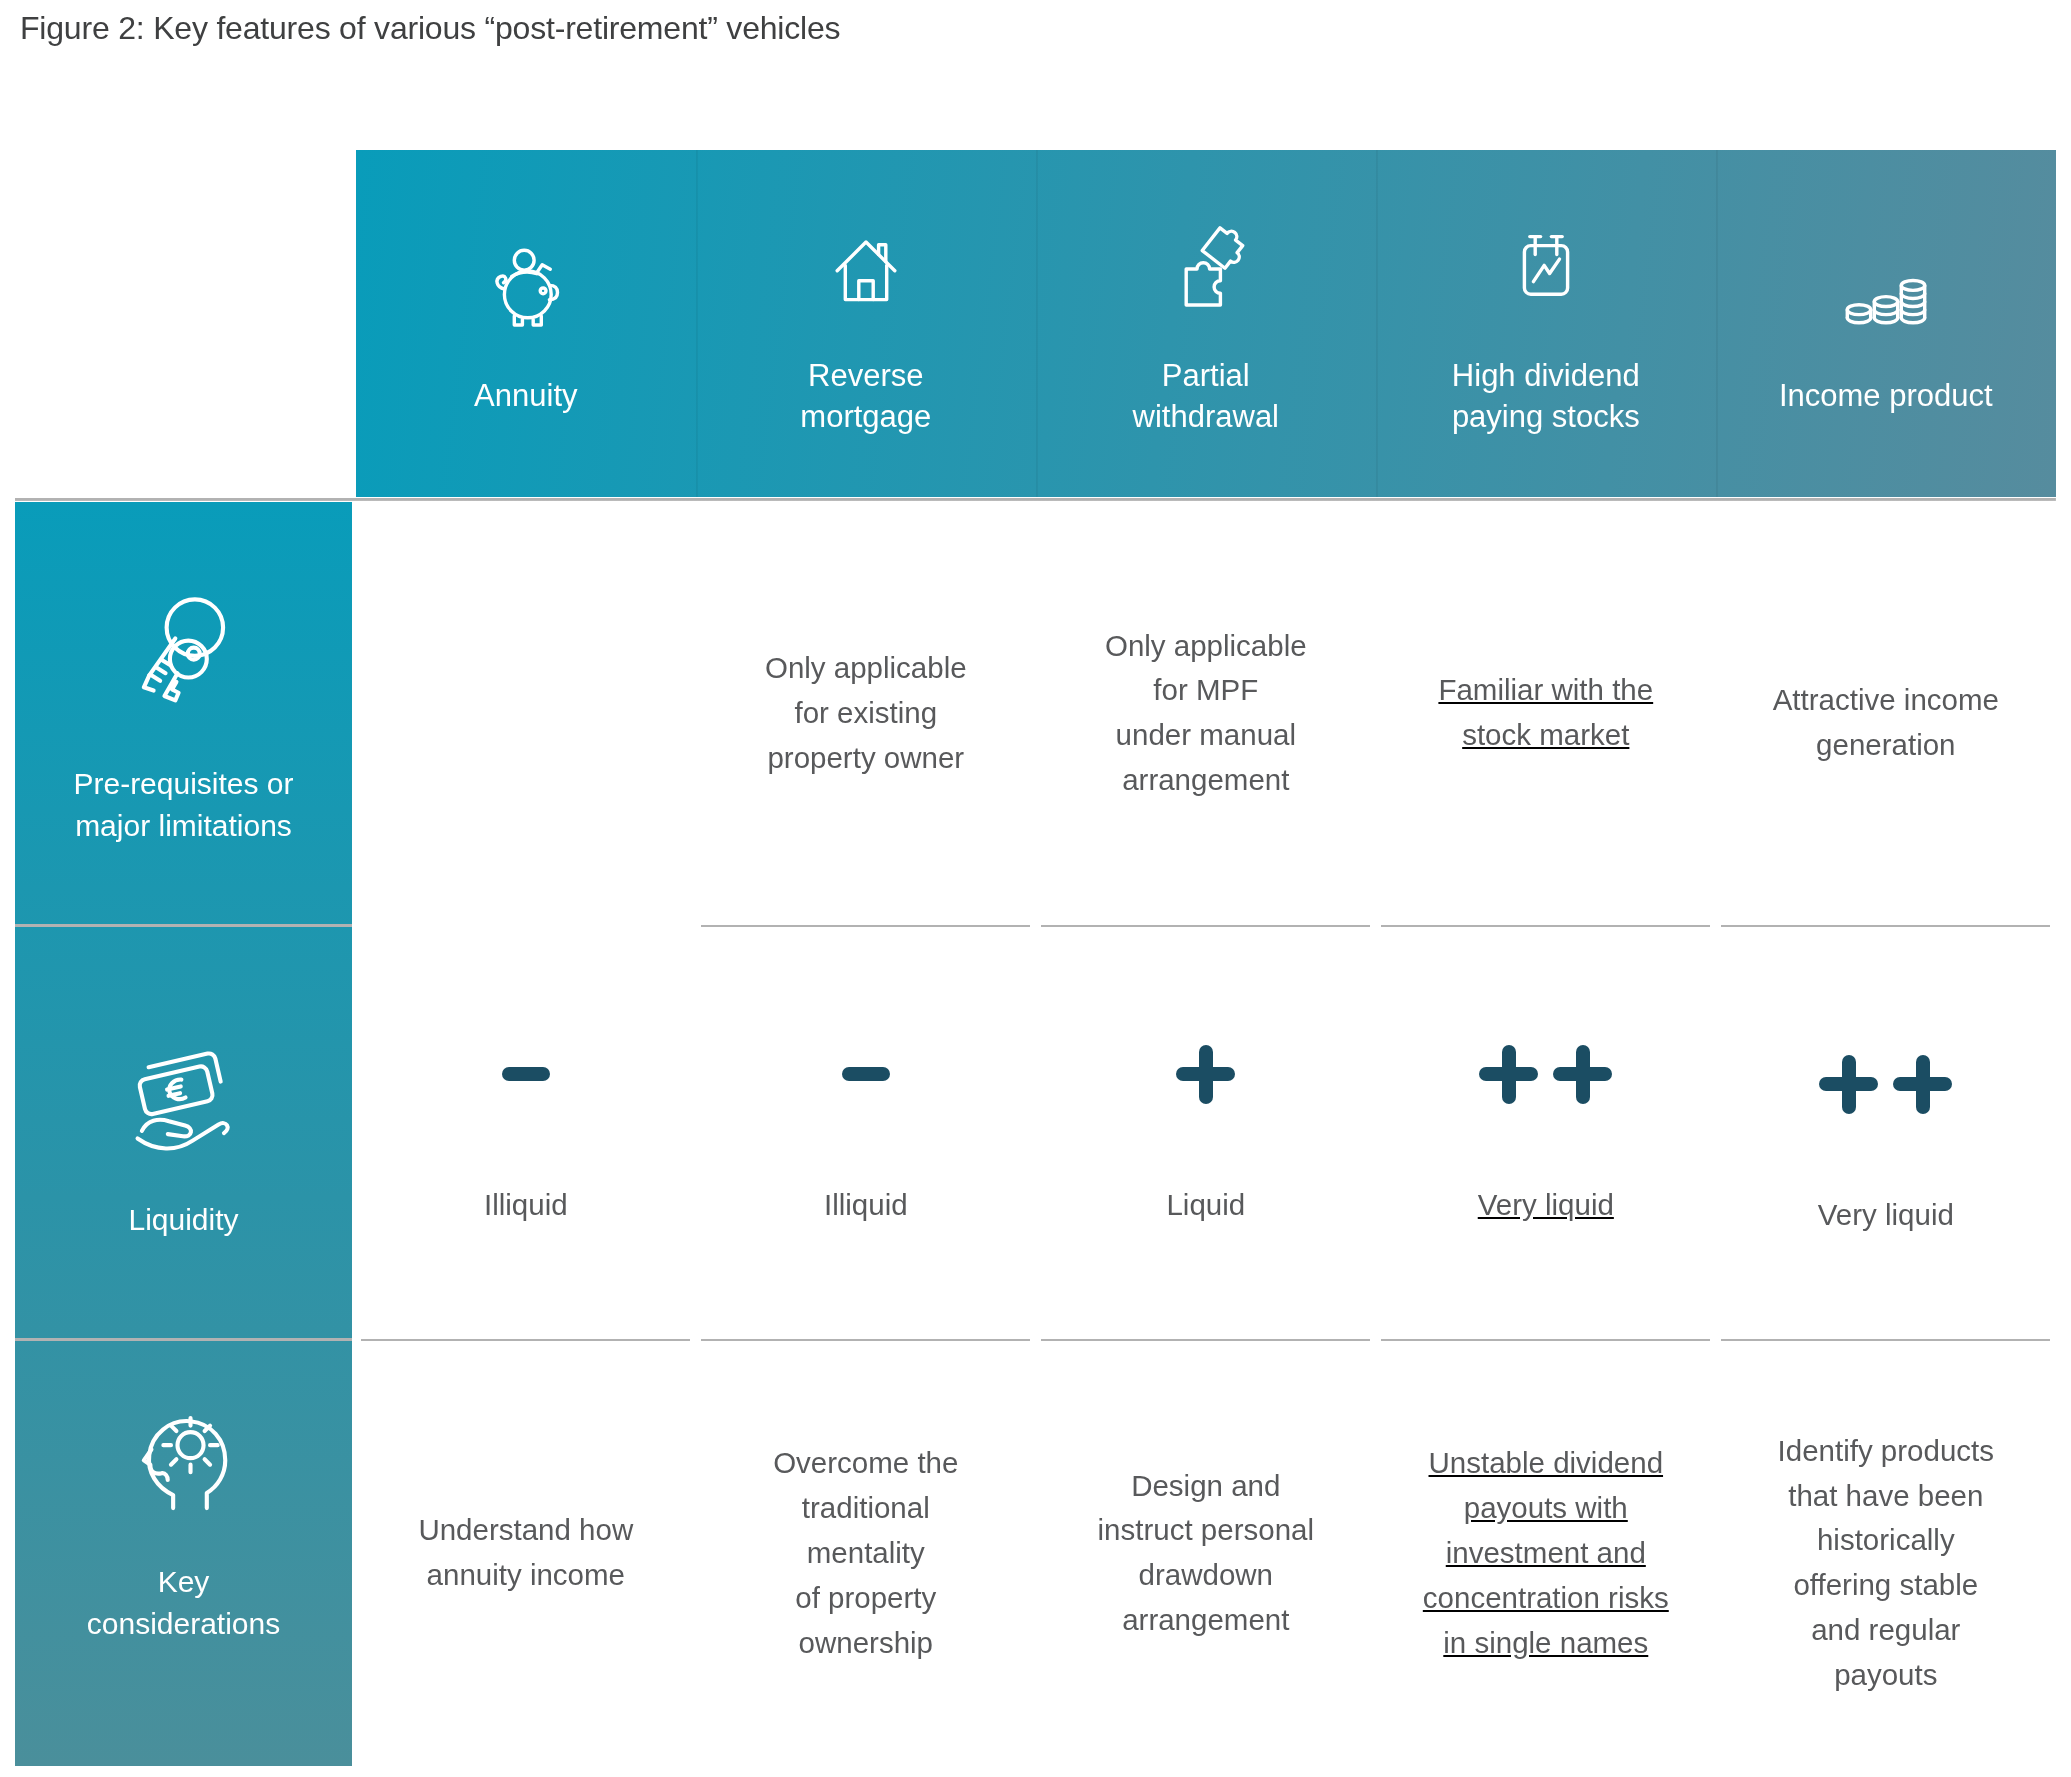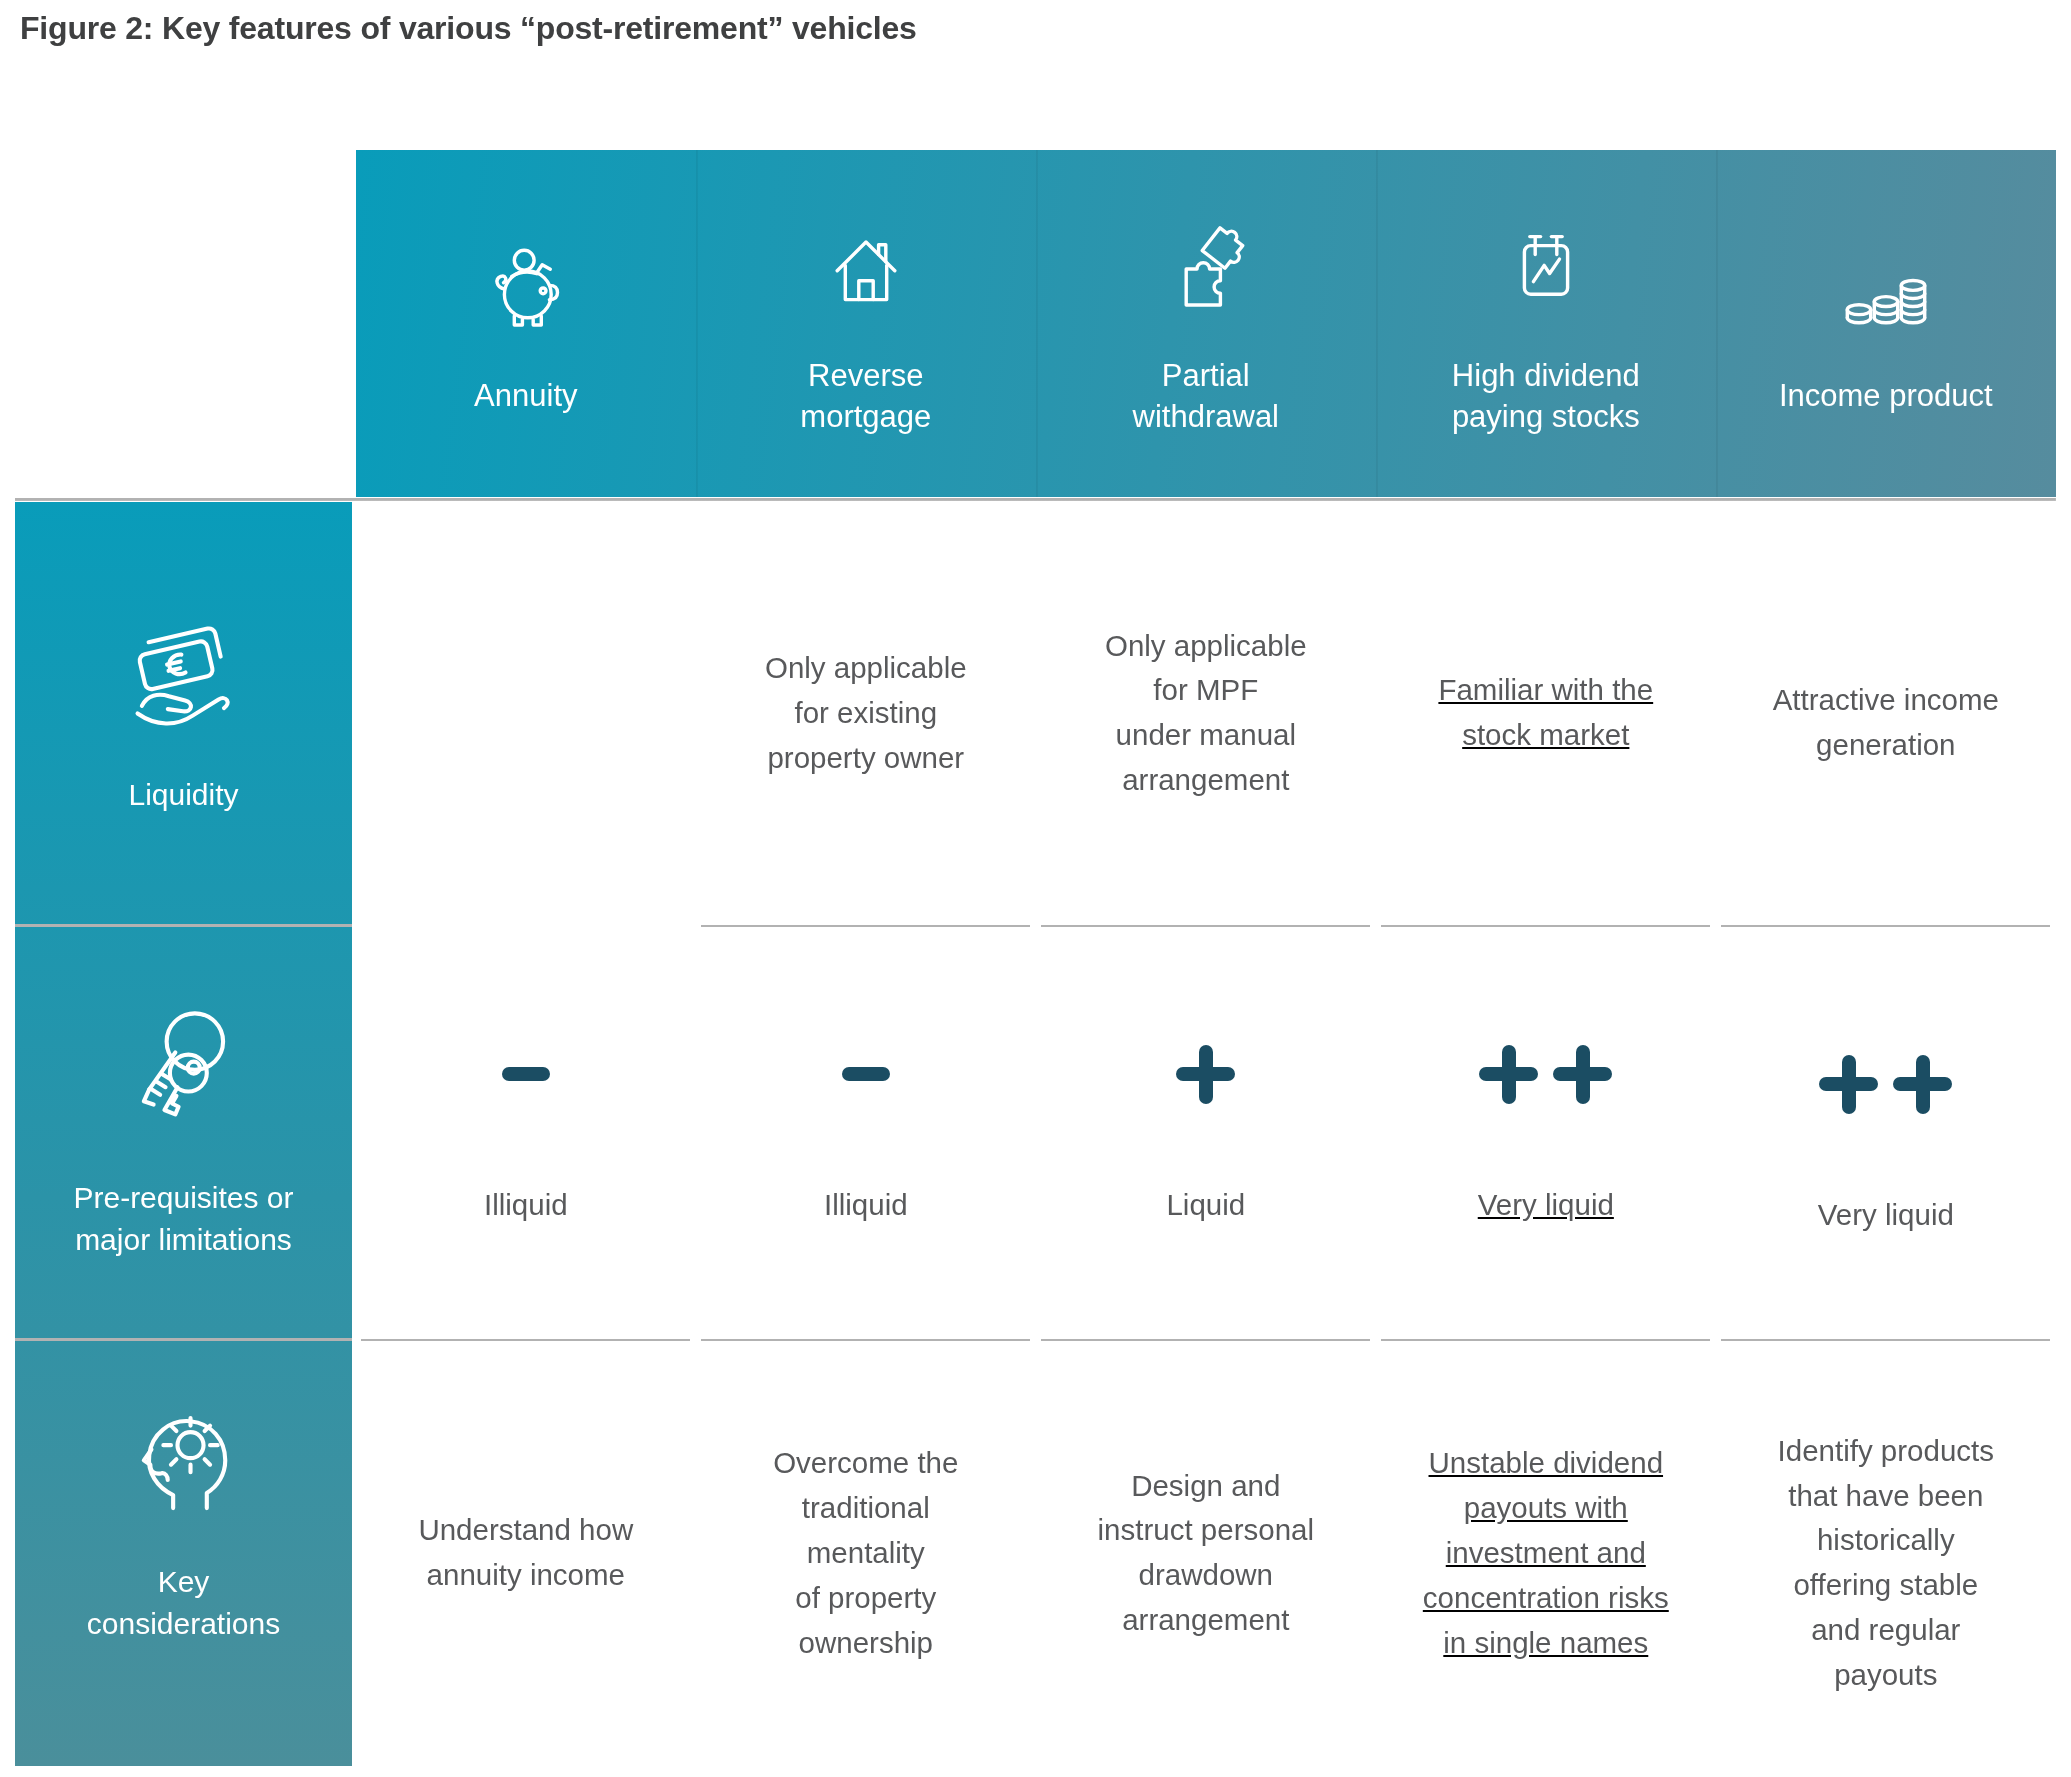--- a/index.html
+++ b/index.html
@@ -7,21 +7,21 @@
     --symbol_dark:#1B4D63; --divider:#B2B2B2; --text_body:#58595B; --text_title:#3F4041;
   }
   *{margin:0;padding:0;box-sizing:border-box;}
   html,body{background:#fff;}
   body{
     width:2072px;height:1778px;position:relative;overflow:hidden;
     font-family:"Liberation Sans", sans-serif;
   }
   .figure-title{
     position:absolute;left:20px;top:9.5px;
-    font-size:32px;font-weight:700;color:var(--text_title);letter-spacing:-0.2px;
+    font-size:32px;font-weight:400;color:var(--text_title);letter-spacing:-0.2px;
   }
   .grid{
     position:absolute;left:15px;top:150px;
     display:grid;
     grid-template-columns:337px 3.8px repeat(5,340px);
     grid-template-rows:347px 4.8px 425px 414px 425px;
   }
   
   .header-band{
     grid-column:3/8;grid-row:1;
@@ -154,48 +154,48 @@
       </svg>
       <div class="hlabel">Income product</div>
     </div>
   </div>
 
   <div class="h-divider"></div>
 
   <div class="sidebar">
     <div class="side-line l1"></div>
     <div class="side-line l2"></div>
-    <div class="side-row r2">
-      <svg class="icn" width="162" height="143" viewBox="0 0 150 132">
-        <g transform="rotate(-13 75 50)">
-          <path d="M46 30 h56 a6 6 0 0 1 6 6 v22"></path>
-          <rect x="34" y="40" width="64" height="33" rx="6"></rect>
-          <path d="M73 48 a10 9 0 1 0 0 17"></path>
-          <path d="M58 54 h13 M58 60 h11"></path>
-        </g>
-        <path d="M36 96 c5 -10 15 -12 25 -9 l15 4 c8 2 7 11 -2 10 l-14 -2"></path>
-        <path d="M32 103 c17 12 36 12 51 2 l24 -15 c7 -4 12 3 5 8"></path>
-      </svg>
-      <div class="side-label">Liquidity</div>
-    </div>
     <div class="side-row r1">
       <svg class="icn" width="152" height="152" viewBox="0 0 140 140">
         <circle cx="80" cy="42" r="26"></circle>
         <circle cx="74" cy="71" r="17"></circle>
         <circle cx="79" cy="66" r="5.5"></circle>
         <path d="M64 84 L52 105 l10 4 3 -7 -6 -3 4 -7"></path>
         <path d="M62 52 L38 86"></path>
         <path d="M50 72 l8 5"></path>
           <path d="M45 79 l8 5"></path>
           <path d="M40 86 l8 5"></path>
         <path d="M38 86 l-5 11 9 3"></path>
       </svg>
       <div class="side-label">Pre-requisites or
 major limitations</div>
     </div>
+    <div class="side-row r2">
+      <svg class="icn" width="162" height="143" viewBox="0 0 150 132">
+        <g transform="rotate(-13 75 50)">
+          <path d="M46 30 h56 a6 6 0 0 1 6 6 v22"></path>
+          <rect x="34" y="40" width="64" height="33" rx="6"></rect>
+          <path d="M73 48 a10 9 0 1 0 0 17"></path>
+          <path d="M58 54 h13 M58 60 h11"></path>
+        </g>
+        <path d="M36 96 c5 -10 15 -12 25 -9 l15 4 c8 2 7 11 -2 10 l-14 -2"></path>
+        <path d="M32 103 c17 12 36 12 51 2 l24 -15 c7 -4 12 3 5 8"></path>
+      </svg>
+      <div class="side-label">Liquidity</div>
+    </div>
     <div class="side-row r3">
       <svg class="icn" width="152" height="152" viewBox="0 0 140 140">
         <path d="M60 118 v-12 c-15 -7 -24 -21 -22 -37 c2 -19 19 -33 38 -31 c19 2 32 17 32 36 c0 13 -7 24 -17 30 v14"></path>
         <path d="M40 64 l-7 10 6 4 c0 7 4 9 10 8 c4 -1 6 3 6 6"></path>
         <circle cx="76" cy="60" r="12"></circle>
         <path d="M76 42 v-7 M76 78 v7 M58 60 h-7 M94 60 h7 M63 47 l-5 -5 M89 73 l5 5 M63 73 l-5 5 M89 47 l5 -5"></path>
       </svg>
       <div class="side-label">Key
 considerations</div>
     </div>

